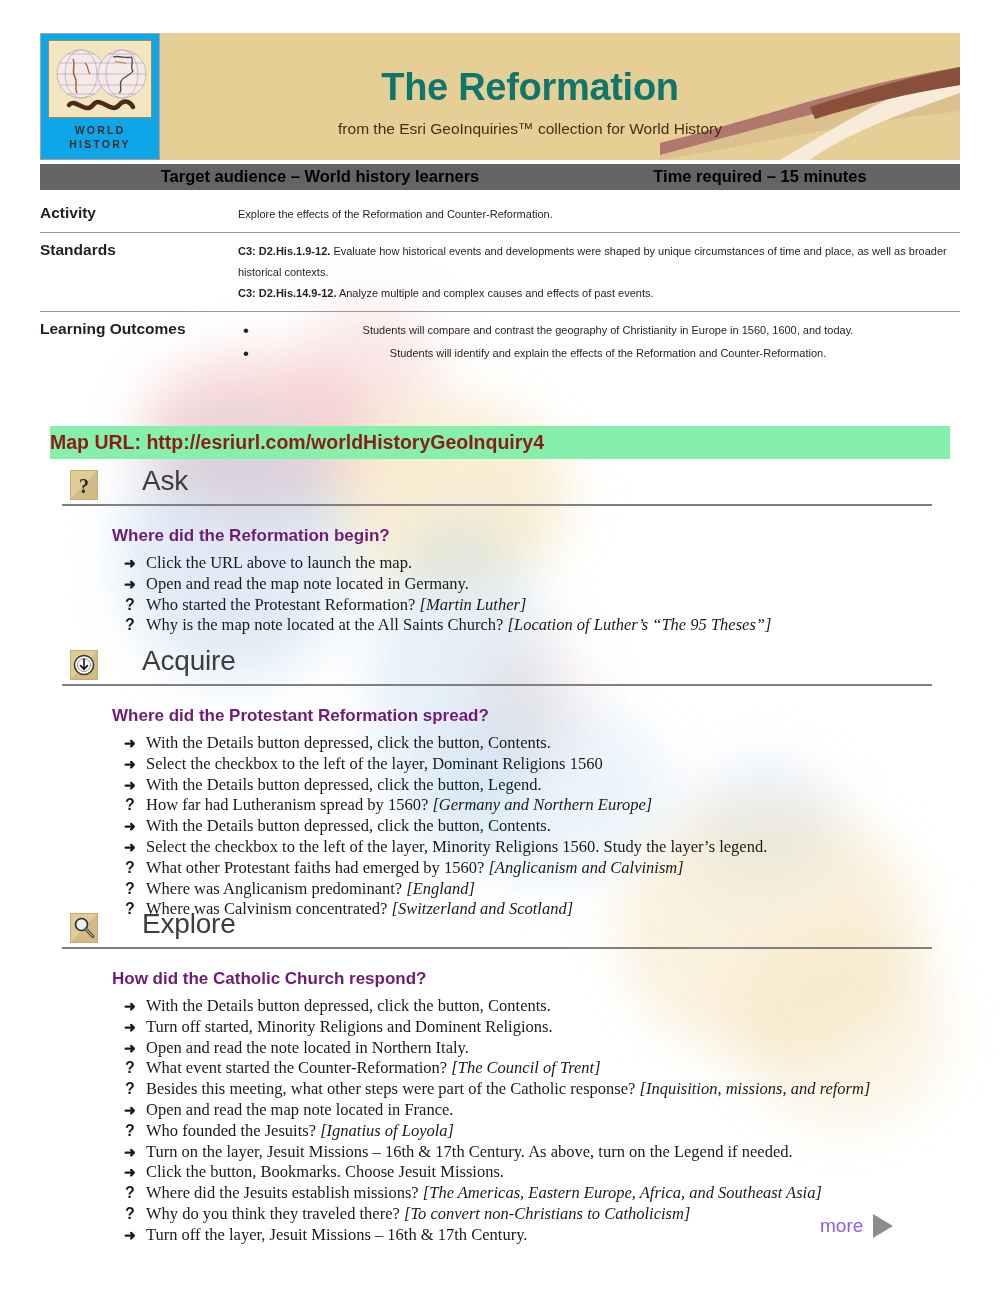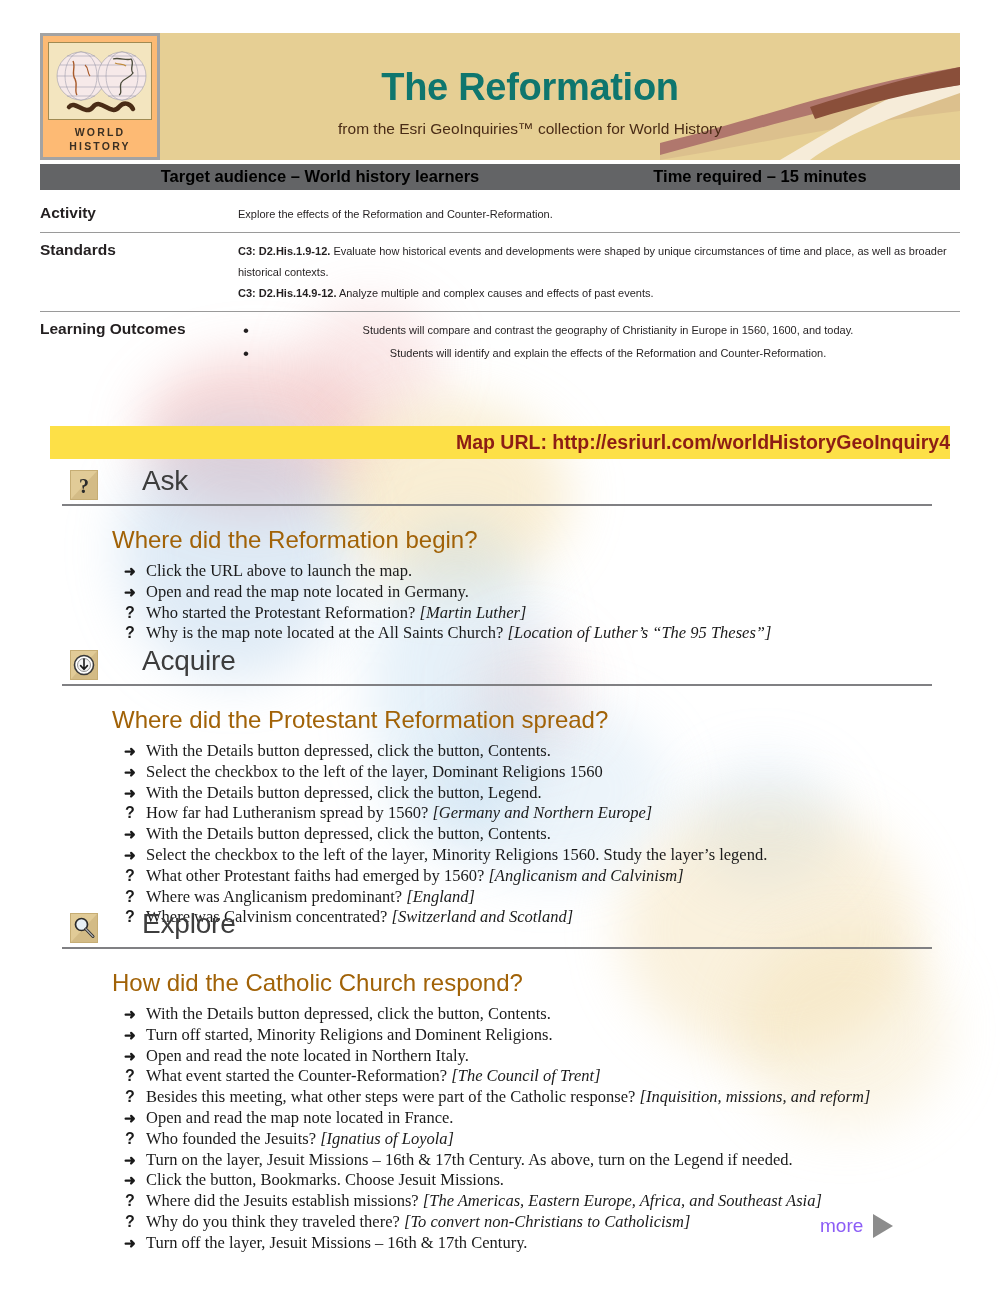--- a/index.html
+++ b/index.html
@@ -41,22 +41,22 @@
     width: 920px; height: 127px;
     background: #e6cf94;
     overflow: hidden;
   }
   .swoosh { position: absolute; right: 0; top: 0; width: 300px; height: 127px; }
 
   .logo-box {
     position: absolute;
     left: 40px; top: 33px;
     width: 120px; height: 127px;
-    background: #fdba74;
-    border: 3px solid #a3a3a3;
+    background: #0ea5e9;
+    border: 1px solid #a3a3a3;
     box-sizing: border-box;
     text-align: center;
   }
   .logo-inner {
     margin: 6px auto 0;
     width: 104px; height: 78px;
     border: 1px solid #a08a52;
     box-sizing: border-box;
     background: #f3e5bf;
     position: relative;
@@ -143,25 +143,25 @@
     content: "\2022";
     position: absolute; left: -13px; top: 0;
     font-size: 17px;
   }
 
   
   .mapurl {
     position: absolute;
     left: 50px; top: 426px;
     width: 900px; height: 33px;
-    background: #fde047;
+    background: #86efac;
     color: #8c1d15;
     font-size: 19.5px;
     font-weight: bold;
-    text-align: right;
+    text-align: left;
     line-height: 33px;
   }
 
   
   .section { position: absolute; left: 40px; width: 920px; }
   .sec-head {
     position: relative;
     height: 42px;
   }
   .sec-icon {
@@ -181,24 +181,24 @@
     letter-spacing: -0.2px;
     margin-left: 32px;
   }
   .sec-rule {
     position: absolute;
     left: 22px; top: 36px;
     width: 870px; height: 2px;
     background: #808083;
   }
   .q-head {
-    font-size: 24px;
-    color: #a16207;
+    font-size: 17px;
+    color: #701a75;
     margin: 16px 0 7px 72px;
-    font-weight: normal;
+    font-weight: bold;
   }
   .steps { margin: 0 0 0 72px; padding: 0; list-style: none; }
   .steps li {
     position: relative;
     padding-left: 34px;
     font-family: "Liberation Serif", serif;
     font-size: 16.5px;
     line-height: 20.8px;
     color: #1a1a1a;
   }

